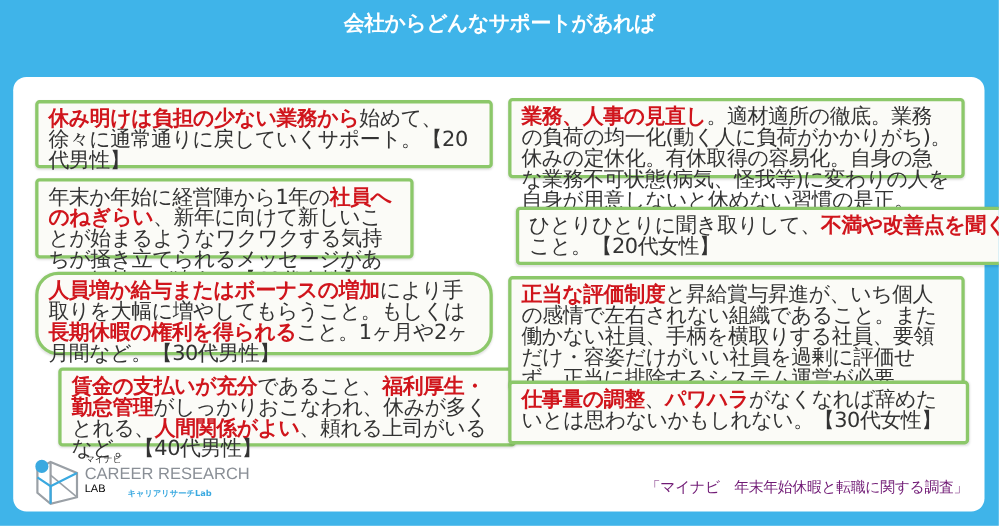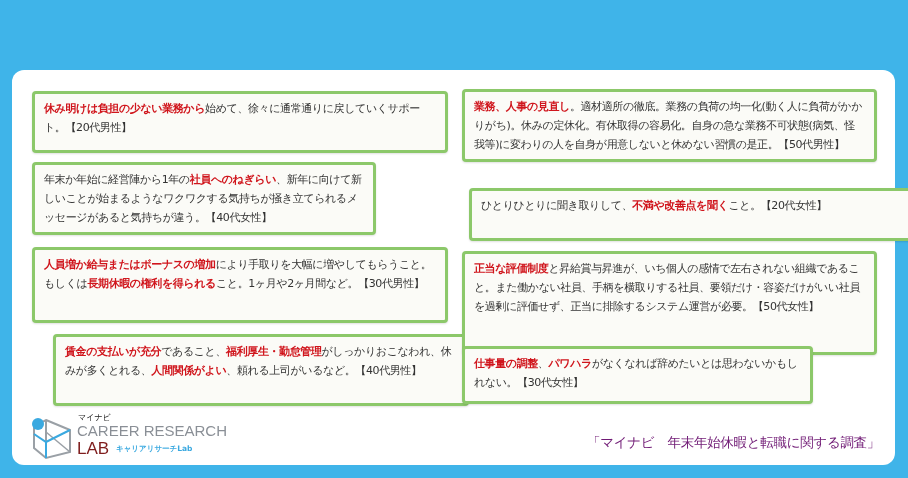--- a/index.html
+++ b/index.html
@@ -18,64 +18,65 @@
   .panel {
     position: absolute; left: 12px; top: 70px; width: 883px; height: 395px;
     background: #ffffff; border-radius: 12px;
   }
   .card {
     position: absolute;
     background: #fbfbf7;
     border: 3px solid #8cc86a;
     border-radius: 4px;
     padding: 5px 9px;
-    font-size: 11px; line-height: 19px;
+    font-size: 19px; line-height: 19px;
     color: #333333;
     letter-spacing: -0.4px;
     box-shadow: 0 1px 2px rgba(0,0,0,0.12);
   }
   .card .hl { color: #d0151c; font-weight: bold; }
   .logo {
     position: absolute; left: 32px; top: 410px; width: 200px; height: 50px;
   }
   .logo-brand {
     position: absolute; left: 46px; top: 2px; font-size: 8px; font-weight: normal; color: #222;
   }
   .logo-line1 {
     position: absolute; left: 45px; top: 12px; font-size: 15px; color: #8a8f96; letter-spacing: 0px;
     font-family: "Liberation Sans", sans-serif;
   }
   .logo-line2 {
-    position: absolute; left: 45px; top: 29px; font-size: 17px; color: #7f1d1d;
+    position: absolute; left: 45px; top: 29px; font-size: 10px; color: #000000;
     font-family: "Liberation Sans", sans-serif;
   }
   .logo-sub {
     position: absolute; left: 84px; top: 34px; font-size: 7.5px; color: #3aa9e0; font-weight: bold;
   }
   .source {
     position: absolute; right: 28px; top: 434px; font-size: 13.5px; color: #701a75; letter-spacing: -0.3px;
   }
 </style>
 </head>
 <body>
 
 <div class="title">
+  <div>会社からどんなサポートがあれば</div>
 </div>
 
 <div class="panel"></div>
 
 <div class="card" style="left:32px; top:91px; width:416px; height:62px;"><span class="hl">休み明けは負担の少ない業務から</span><span>始めて、徐々に通常通りに戻していくサポート。【20代男性】</span></div>
 <div class="card" style="left:32px; top:162px; width:344px; height:73px;"><span>年末か年始に経営陣から1年の</span><span class="hl">社員へのねぎらい</span><span>、新年に向けて新しいことが始まるようなワクワクする気持ちが掻き立てられるメッセージがあると気持ちが違う。【40代女性】</span></div>
-<div class="card" style="left:32px; top:247px; width:416px; height:76px;"><span class="hl">人員増か給与またはボーナスの増加</span><span>により手取りを大幅に増やしてもらうこと。もしくは</span><span class="hl">長期休暇の権利を得られる</span><span>こと。1ヶ月や2ヶ月間など。【30代男性】</span></div>
+<div class="card" style="left:32px; top:247px; width:416px; height:76px;border-radius:21px;"><span class="hl">人員増か給与またはボーナスの増加</span><span>により手取りを大幅に増やしてもらうこと。もしくは</span><span class="hl">長期休暇の権利を得られる</span><span>こと。1ヶ月や2ヶ月間など。【30代男性】</span></div>
 <div class="card" style="left:32px; top:334px; width:416px; height:72px;margin-left:21px;"><span class="hl">賃金の支払いが充分</span><span>であること、</span><span class="hl">福利厚生・勤怠管理</span><span>がしっかりおこなわれ、休みが多くとれる、</span><span class="hl">人間関係がよい</span><span>、頼れる上司がいるなど。【40代男性】</span></div>
 
 <div class="card" style="left:462px; top:89px; width:415px; height:73px;"><span class="hl">業務、人事の見直し</span><span>。適材適所の徹底。業務の負荷の均一化(動く人に負荷がかかりがち)。休みの定休化。有休取得の容易化。自身の急な業務不可状態(病気、怪我等)に変わりの人を自身が用意しないと休めない習慣の是正。【50代男性】</span></div>
 <div class="card" style="left:469px; top:188px; width:461px; height:53px;"><span>ひとりひとりに聞き取りして、</span><span class="hl">不満や改善点を聞く</span><span>こと。【20代女性】</span></div>
 <div class="card" style="left:462px; top:251px; width:415px; height:104px;"><span class="hl">正当な評価制度</span><span>と昇給賞与昇進が、いち個人の感情で左右されない組織であること。また働かない社員、手柄を横取りする社員、要領だけ・容姿だけがいい社員を過剰に評価せず、正当に排除するシステム運営が必要。【50代女性】</span></div>
-<div class="card" style="left:462px; top:346px; width:351px; height:58px;"><span class="hl">仕事量の調整</span><span>、</span><span class="hl">パワハラ</span><span>がなくなれば辞めたいとは思わないかもしれない。【30代女性】</span></div>
+<div class="card" style="left:462px; top:346px; width:419px; height:58px;"><span class="hl">仕事量の調整</span><span>、</span><span class="hl">パワハラ</span><span>がなくなれば辞めたいとは思わないかもしれない。【30代女性】</span></div>
 
 <div class="logo">
   <svg width="44" height="48" viewBox="0 0 44 48" style="position:absolute;left:0;top:2px;">
     <polygon points="14,8 38,18 38,40 14,46 2,36 2,14" fill="none" stroke="#9aa0a6" stroke-width="2"></polygon>
     <line x1="14" y1="8" x2="14" y2="46" stroke="#9aa0a6" stroke-width="2"></line>
     <line x1="14" y1="20" x2="38" y2="40" stroke="#9aa0a6" stroke-width="1.5"></line>
     <polyline points="2,22 14,30 38,18" fill="none" stroke="#3aa9e0" stroke-width="2"></polyline>
     <line x1="14" y1="30" x2="14" y2="46" stroke="#3aa9e0" stroke-width="2"></line>
     <circle cx="6" cy="12" r="6" fill="#3aa9e0"></circle>
   </svg>

